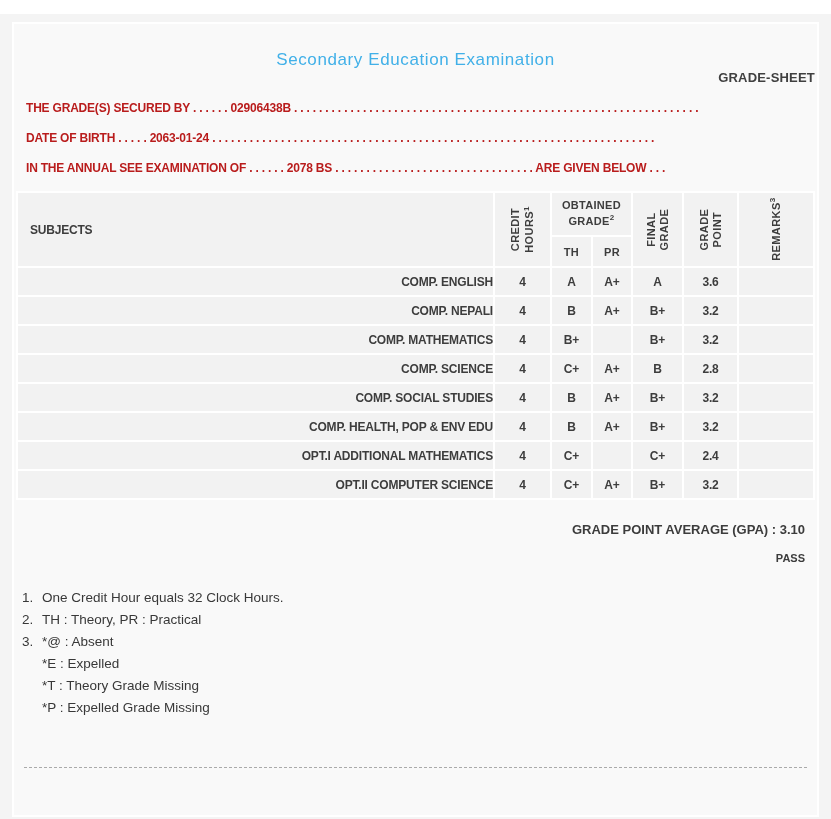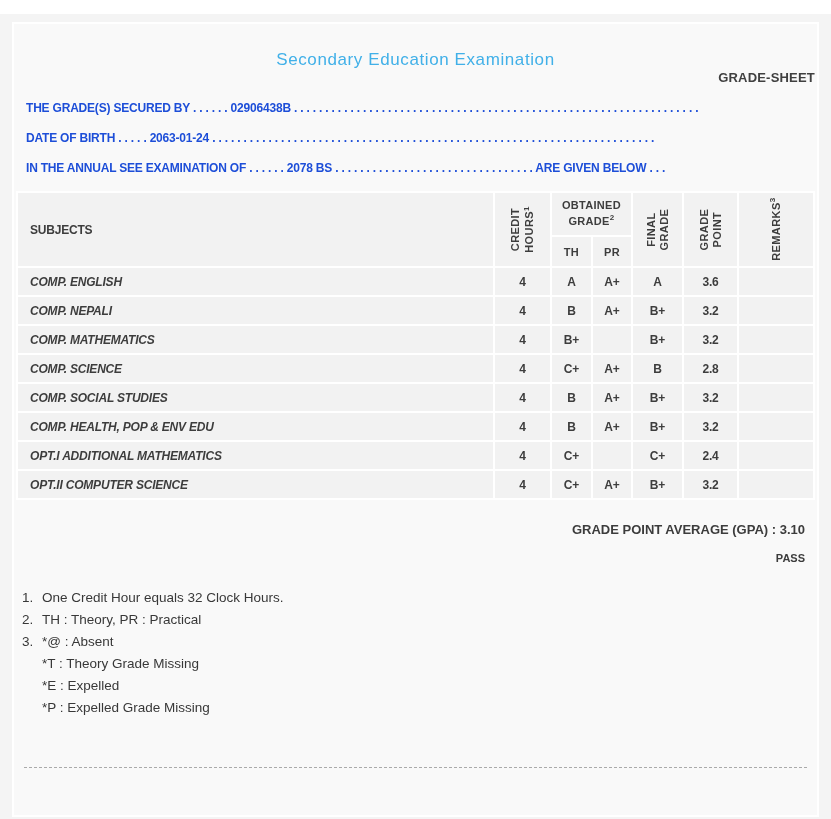--- a/index.html
+++ b/index.html
@@ -37,21 +37,21 @@
     font-weight: 700;
     color: #404040;
     letter-spacing: 0.2px;
   }
   
   .info { margin: 16px 8px 0 10px; }
   .info-line {
     font-size: 12px;
     font-weight: 700;
     letter-spacing: -0.2px;
-    color: #1d4ed8;
+    color: #b91c1c;
     white-space: nowrap;
     overflow: hidden;
     margin-bottom: 16px;
   }
   
   table {
     width: 100%;
     border-collapse: collapse;
     table-layout: fixed;
     margin-top: 10px;
@@ -88,23 +88,22 @@
   .rot.nowrap { white-space: nowrap; width: auto; }
   sup { font-size: 8px; }
   tbody td {
     height: 29px;
     text-align: center;
     font-size: 12px;
     font-weight: 700;
     letter-spacing: -0.2px;
   }
   tbody td.subject {
-    text-align: left;
+    text-align: right;
     padding-left: 12px;
-    font-style: italic;
   }
   
   .summary { margin: 22px 10px 0 0; text-align: right; }
   .gpa { font-size: 13px; font-weight: 700; color: #3c3c3c; }
   .result { font-size: 11px; font-weight: 700; color: #3c3c3c; margin-top: 15px; }
   
   .footnotes { margin: 26px 8px 0 6px; }
   .fn-line { display: flex; font-size: 13.5px; color: #383838; margin-bottom: 7px; }
   .fn-num { width: 20px; flex: 0 0 20px; }
   .fn-text { flex: 1; }
@@ -261,25 +260,25 @@
         <div class="fn-line">
         <span class="fn-num">2.</span>
         <span class="fn-text">TH : Theory, PR : Practical</span>
       </div>
         <div class="fn-line">
         <span class="fn-num">3.</span>
         <span class="fn-text">*@ : Absent</span>
       </div>
         <div class="fn-line">
         <span class="fn-num"></span>
+        <span class="fn-text">*E : Expelled</span>
+      </div>
+        <div class="fn-line">
+        <span class="fn-num"></span>
         <span class="fn-text">*T : Theory Grade Missing</span>
-      </div>
-        <div class="fn-line">
-        <span class="fn-num"></span>
-        <span class="fn-text">*E : Expelled</span>
       </div>
         <div class="fn-line">
         <span class="fn-num"></span>
         <span class="fn-text">*P : Expelled Grade Missing</span>
       </div>
       </div>
 
     <hr class="divider">
 
   </div>

